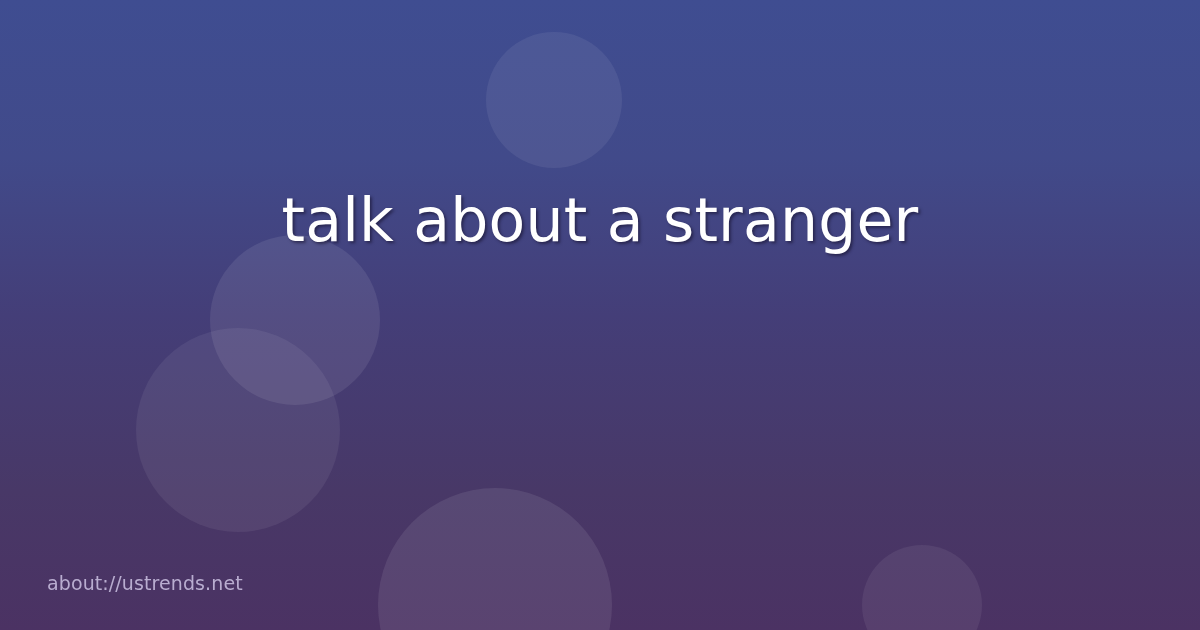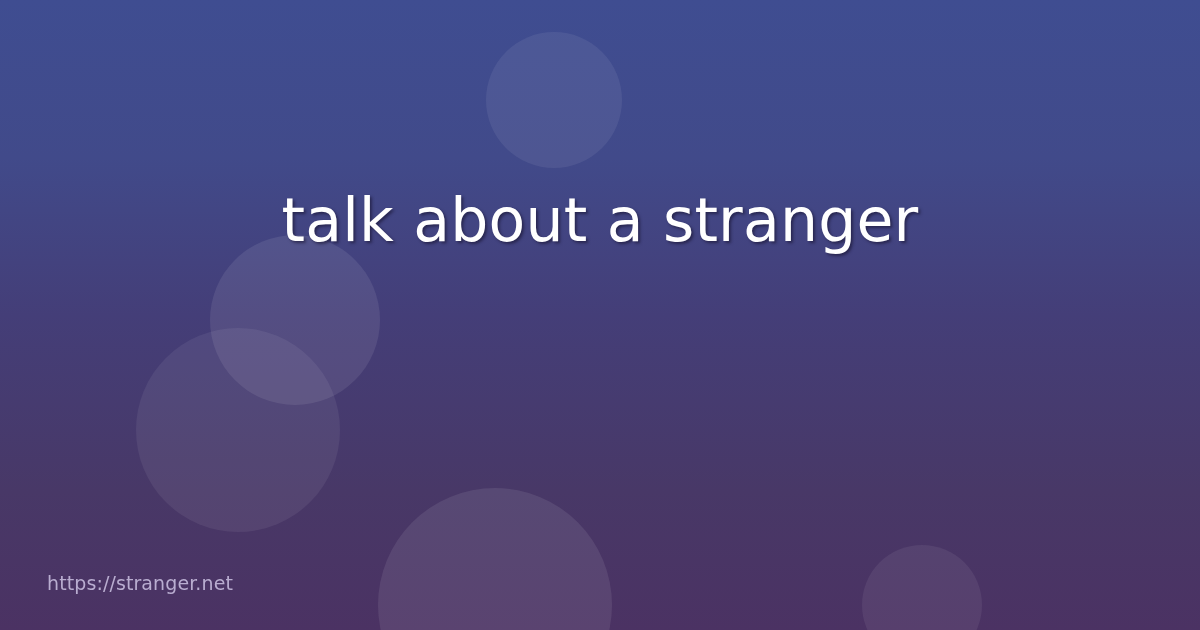--- a/index.html
+++ b/index.html
@@ -85,15 +85,15 @@
     <circle cx="295" cy="320" r="85" fill="#ffffff" fill-opacity="0.085"></circle>
     <circle cx="238" cy="430" r="102" fill="#ffffff" fill-opacity="0.065"></circle>
     <circle cx="495" cy="605" r="117" fill="#ffffff" fill-opacity="0.085"></circle>
     <circle cx="922" cy="605" r="60" fill="#ffffff" fill-opacity="0.065"></circle>
   </svg>
 
   <div id="title-wrap">
     <h1 id="page-title">talk about a stranger</h1>
   </div>
 
-  <div id="site-url">https://stranger.net</div>
+  <div id="site-url">about://ustrends.net</div>
 
 </div>
 
 </body></html>

